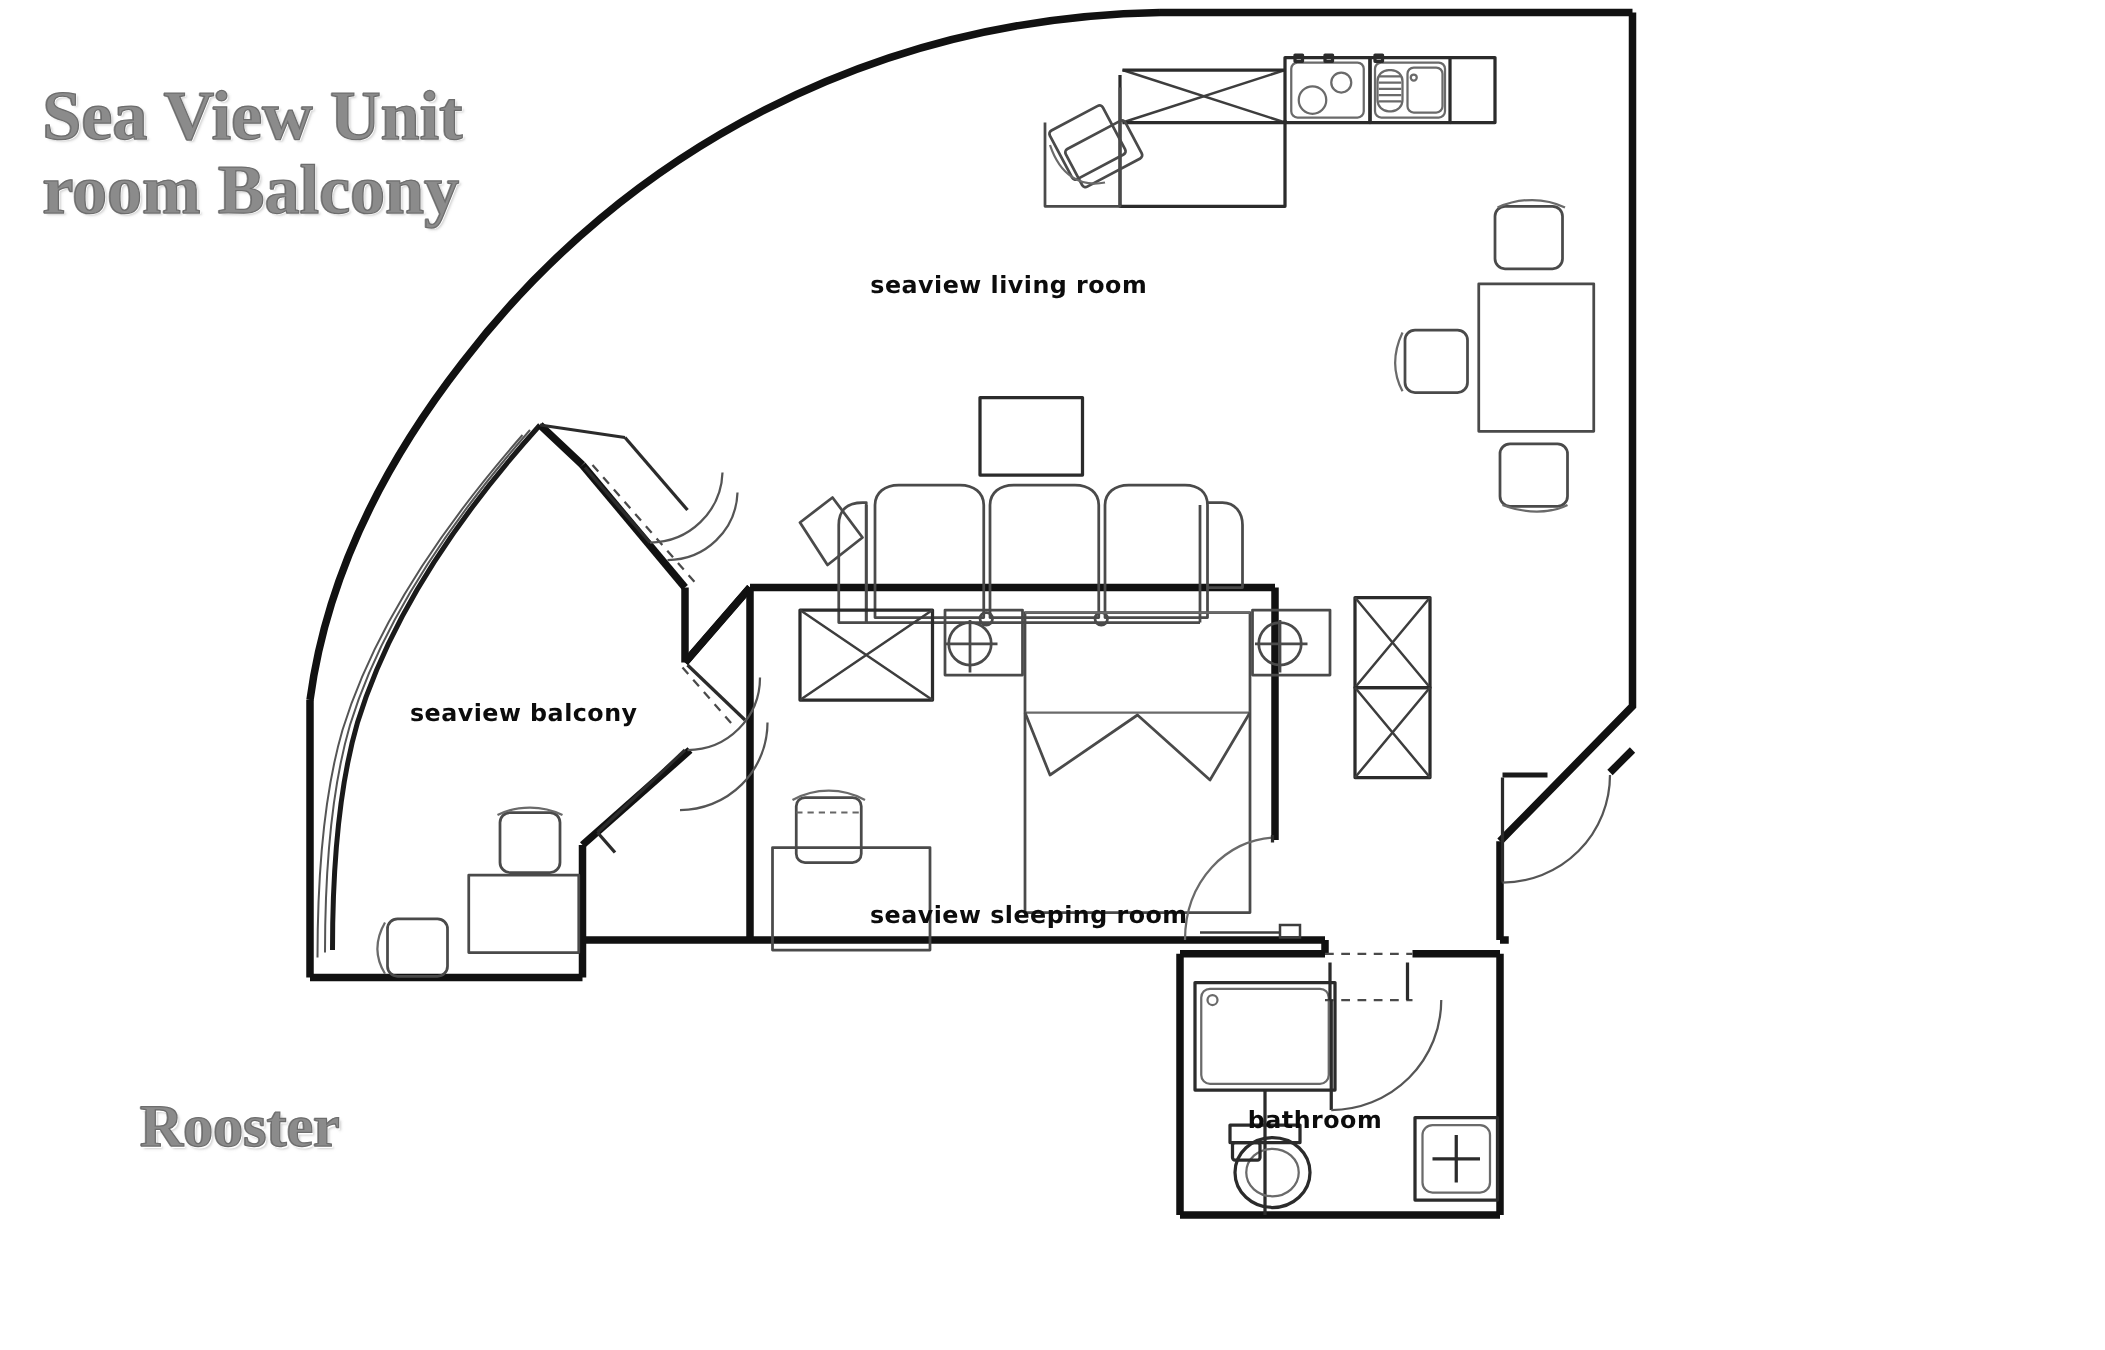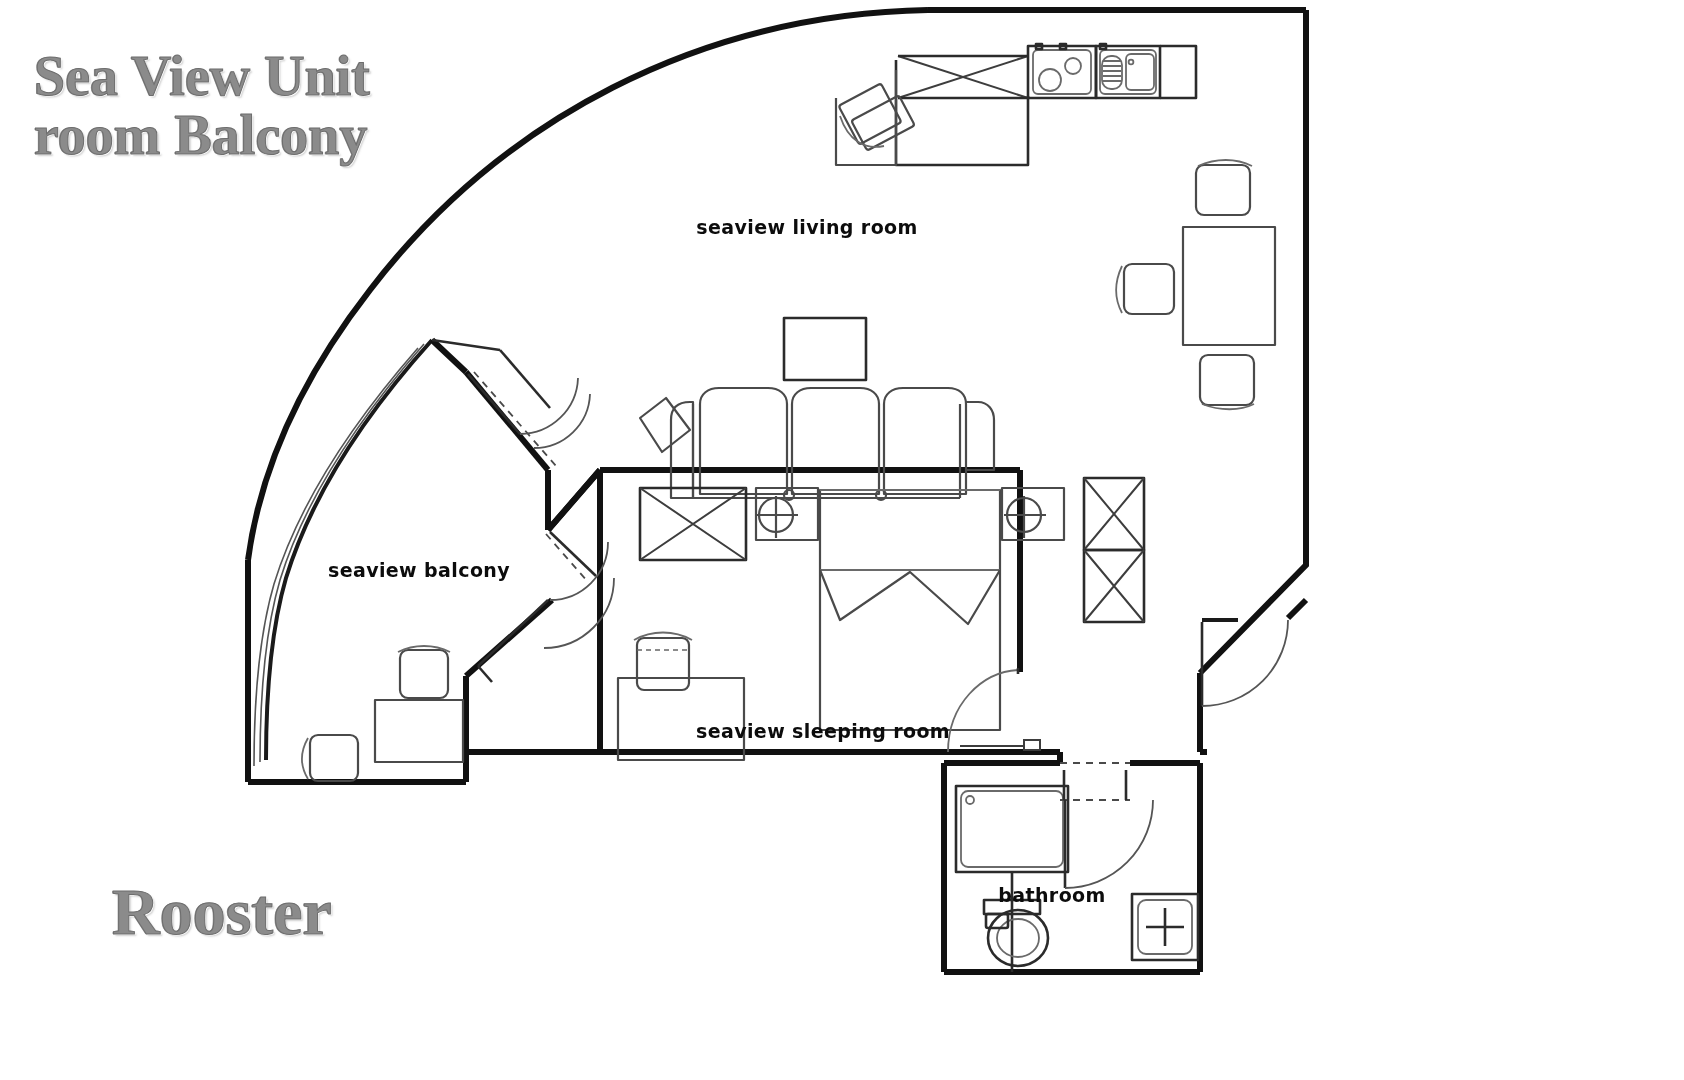--- a/index.html
+++ b/index.html
@@ -43,21 +43,21 @@
     font-family: "DejaVu Sans", sans-serif;
     font-weight: 700;
     font-size: 19px;
     fill: #0c0c0c;
     letter-spacing: 0.4px;
   }
 
   .title-block {
     position: absolute;
     left: 34px;
-    top: 48px;
+    top: 65px;
     width: 480px;
     line-height: 1.02;
     pointer-events: none;
   }
   .title-line {
     font-family: "Liberation Serif", serif;
     font-size: 56px;
     font-weight: 700;
     color: #8b8b8b;
     -webkit-text-stroke: 1px #6d6d6d;
@@ -69,21 +69,21 @@
     margin: 0 0 2px 0;
   }
   .footer-block {
     position: absolute;
     left: 112px;
     top: 874px;
     pointer-events: none;
   }
   .footer-line {
     font-family: "Liberation Serif", serif;
-    font-size: 66px;
+    font-size: 48px;
     font-weight: 700;
     color: #8b8b8b;
     -webkit-text-stroke: 1px #6d6d6d;
     text-shadow:
        1px 1px 0 #ffffff,
       -1px 0 0 #9a9a9a,
        2px 2px 2px rgba(120,120,120,0.35);
     white-space: nowrap;
   }
 </style>

